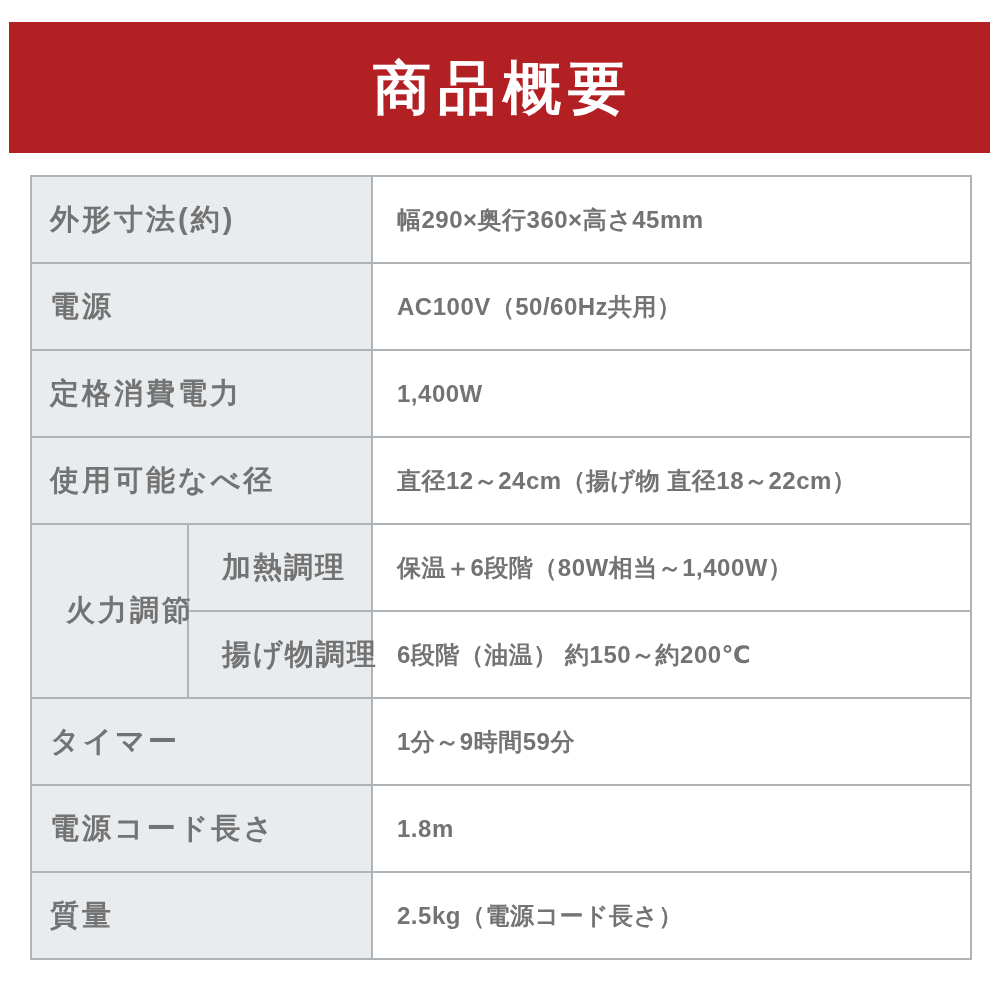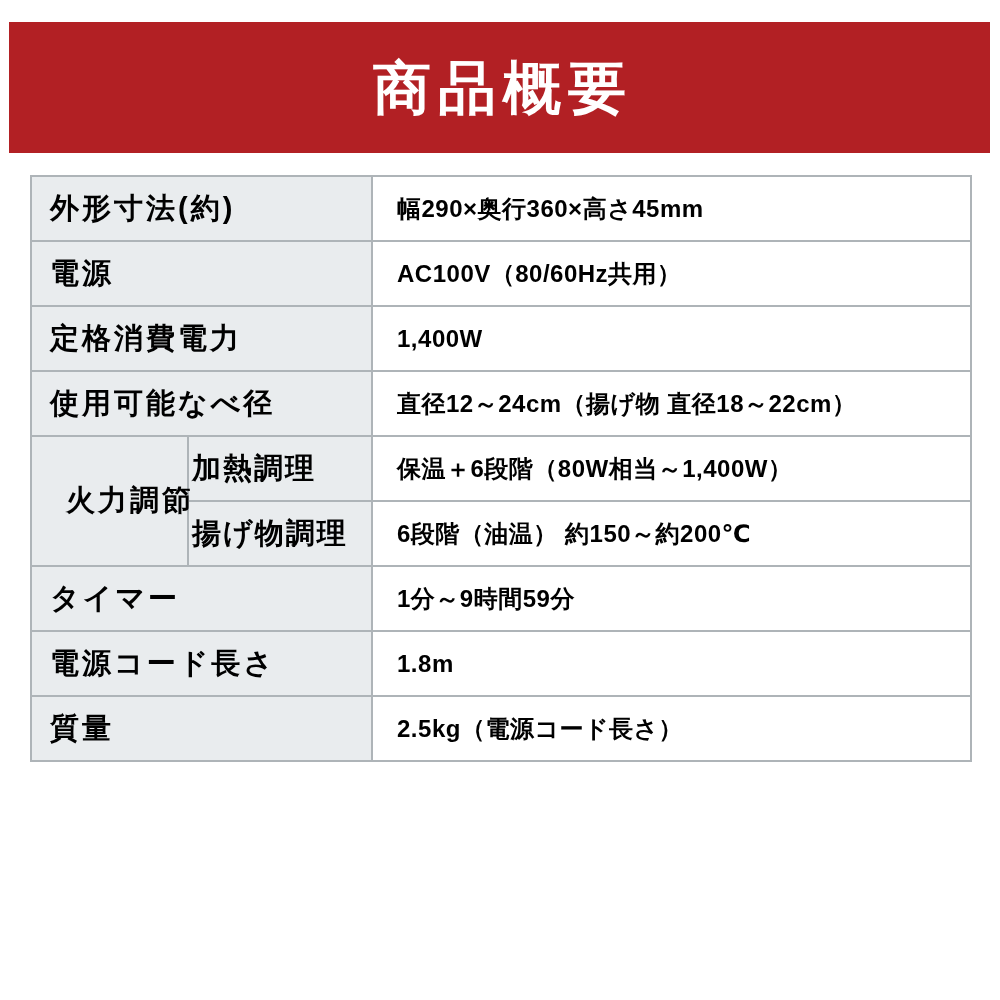--- a/index.html
+++ b/index.html
@@ -43,37 +43,37 @@
     top: 175px;
     width: 940px;
     border-collapse: collapse;
     table-layout: fixed;
   }
   table.spec-table col.c-group { width: 157px; }
   table.spec-table col.c-sub   { width: 184px; }
   table.spec-table col.c-val   { width: 599px; }
   table.spec-table td {
     border: 2px solid #aeb4b8;
-    height: 65px;
+    height: 87px;
     vertical-align: middle;
-    color: #000000;
+    color: #737373;
     font-weight: bold;
     white-space: nowrap;
   }
   td.lbl {
     background: #e9ecee;
     font-size: 29px;
     letter-spacing: 3px;
     padding-left: 18px;
   }
   td.lbl.group {
     padding-left: 34px;
   }
   td.lbl.sub {
-    padding-left: 3px;
+    padding-left: 33px;
     letter-spacing: 2px;
   }
   td.val {
     background: #ffffff;
     font-size: 24px;
     letter-spacing: 0.5px;
     padding-left: 24px;
   }
 </style>
 </head>
@@ -91,21 +91,21 @@
       <col class="c-sub">
       <col class="c-val">
     </colgroup>
     <tbody>
       <tr>
         <td class="lbl" colspan="2">外形寸法(約)</td>
         <td class="val">幅290×奥行360×高さ45mm</td>
       </tr>
       <tr>
         <td class="lbl" colspan="2">電源</td>
-        <td class="val">AC100V（80/60Hz共用）</td>
+        <td class="val">AC100V（50/60Hz共用）</td>
       </tr>
       <tr>
         <td class="lbl" colspan="2">定格消費電力</td>
         <td class="val">1,400W</td>
       </tr>
       <tr>
         <td class="lbl" colspan="2">使用可能なべ径</td>
         <td class="val">直径12～24cm（揚げ物 直径18～22cm）</td>
       </tr>
       <tr>

